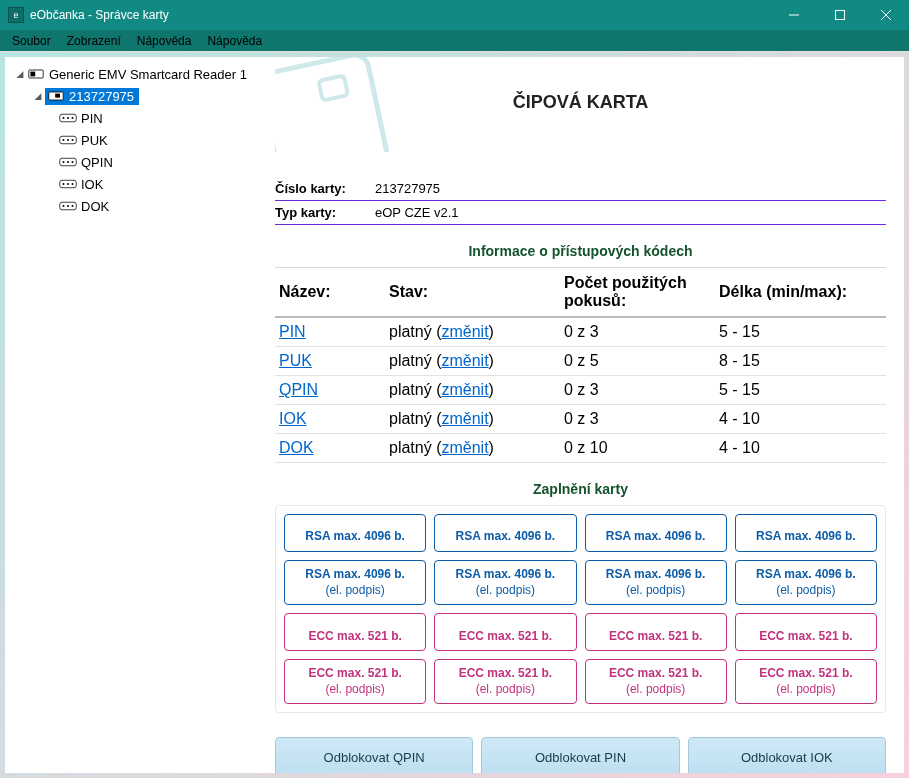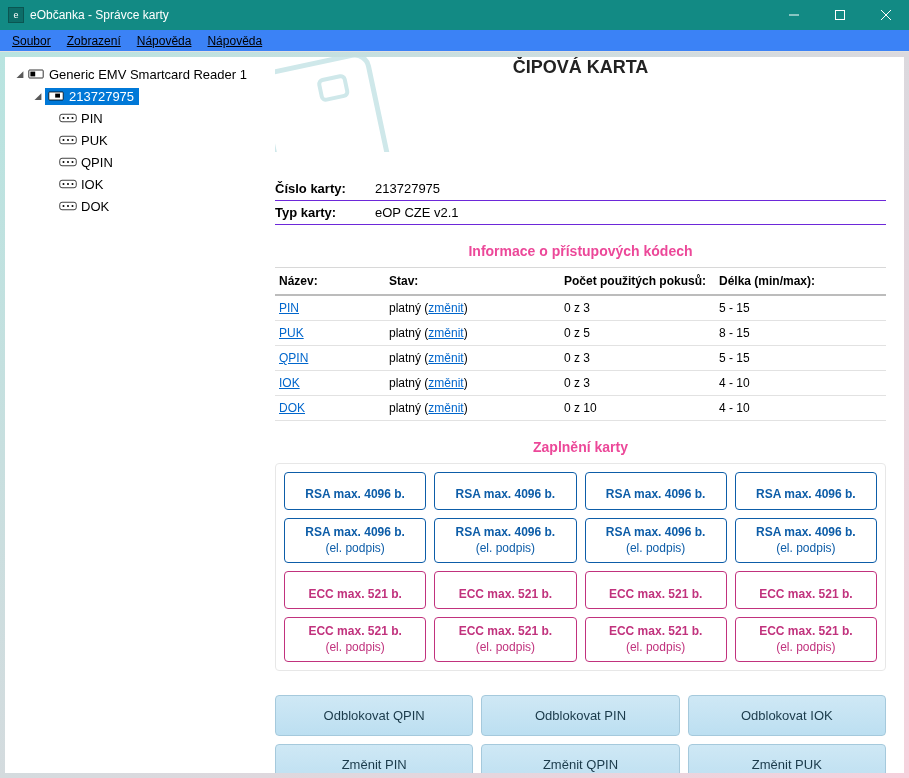--- a/index.html
+++ b/index.html
@@ -6,21 +6,21 @@
   body { width: 909px; height: 778px; overflow: hidden; background: #fff; }
 
   
   .titlebar { height: 30px; background: #128a84; color: #fff; display: flex; align-items: center; padding: 0 0 0 8px; font-size: 12px; }
   .titlebar .app-icon { width: 16px; height: 16px; background: #0d6d68; border: 1px solid #0a5551; margin-right: 6px; display:flex; align-items:center; justify-content:center; font-size:9px;}
   .titlebar .title { flex: 1; }
   .win-controls { display: flex; height: 100%; }
   .win-btn { width: 46px; height: 30px; display: flex; align-items: center; justify-content: center; color: #fff; font-size: 11px; }
 
   
-  .menubar { height: 22px; background: #3b82f6; display: flex; align-items: center; padding: 0 4px; font-size: 12px; color: #000; border-bottom: 1px solid #e0e0e0; text-decoration: underline;}
+  .menubar { height: 22px; background: #0f766e; display: flex; align-items: center; padding: 0 4px; font-size: 12px; color: #000; border-bottom: 1px solid #e0e0e0;}
   .menubar .menu-item { padding: 2px 8px; }
 
   
   .outer-border { height: calc(778px - 30px - 22px); padding: 5px; background: linear-gradient(135deg, #b8e4e0 0%, #f7d0dc 100%); }
   .workspace { display: flex; height: 100%; background: #fff; }
 
   
   .tree-panel { width: 258px; padding: 6px 4px; font-size: 13px; color: #000; overflow:auto;}
   .tree-row { display: flex; align-items: center; height: 22px; }
   .tree-toggle { width: 14px; text-align: center; color: #5a5a5a; font-size: 9px; }
@@ -31,30 +31,30 @@
   .tree-selected { background: #0078d7; color: #fff; padding: 1px 5px 1px 2px; display:flex; align-items:center;}
   .key-icon svg { width: 20px; height: 12px;}
   .chip-icon svg { width: 16px; height: 12px; }
 
   
   .content-panel { flex: 1; overflow-y: auto; padding: 0 18px 20px 12px; position: relative; }
   .content-panel::-webkit-scrollbar { width: 16px; }
   .content-panel::-webkit-scrollbar-track { background: #f0f0f0; }
   .content-panel::-webkit-scrollbar-thumb { background: #c2c2c2; border: 3px solid #f0f0f0; border-radius: 8px;}
 
-  .header-illustration { height: 90px; display: flex; align-items: flex-start; justify-content: center; position: relative; }
+  .header-illustration { height: 90px; display: flex; align-items: center; justify-content: center; position: relative; }
   .header-illustration .chip-bg { position:absolute; left: 0; top: -5px; }
   .header-title { font-size: 18px; font-weight: 600; color: #222; }
 
   .info-row { display:flex; font-size: 13px; padding: 4px 0; border-bottom: 1px solid #6d28d9; }
   .info-row .lbl { width: 100px; font-weight: 700; }
 
-  .section-title { text-align: center; color: #ec4899; font-weight: 700; font-size: 14px; margin: 18px 0 8px; }
-
-  table.codes { width: 100%; border-collapse: collapse; font-size: 12px; }
+  .section-title { text-align: center; color: #14532d; font-weight: 700; font-size: 14px; margin: 18px 0 8px; }
+
+  table.codes { width: 100%; border-collapse: collapse; font-size: 16px; }
   table.codes th { text-align: left; font-weight: 700; padding: 6px 4px; border-bottom: 2px solid #bcbcbc; border-top: 1px solid #d8d8d8;}
   table.codes td { padding: 5px 4px; border-bottom: 1px solid #e2e2e2; }
   table.codes a { color: #0066cc; text-decoration: underline; }
 
   .slot-grid { display: grid; grid-template-columns: repeat(4, 1fr); gap: 8px; border:1px solid #e7e7e7; padding:8px; border-radius:4px;}
   .slot { border: 1px solid; border-radius: 4px; padding: 6px 4px; text-align: center; font-size: 12px; font-weight: 700; line-height: 1.3; min-height: 38px; display:flex; flex-direction:column; justify-content:flex-end;}
   .slot-blue { border-color: #0d5da8; color: #0d5da8; }
   .slot-pink { border-color: #c1327d; color: #c1327d; }
   .slot .sub { font-weight: 400; }
 

